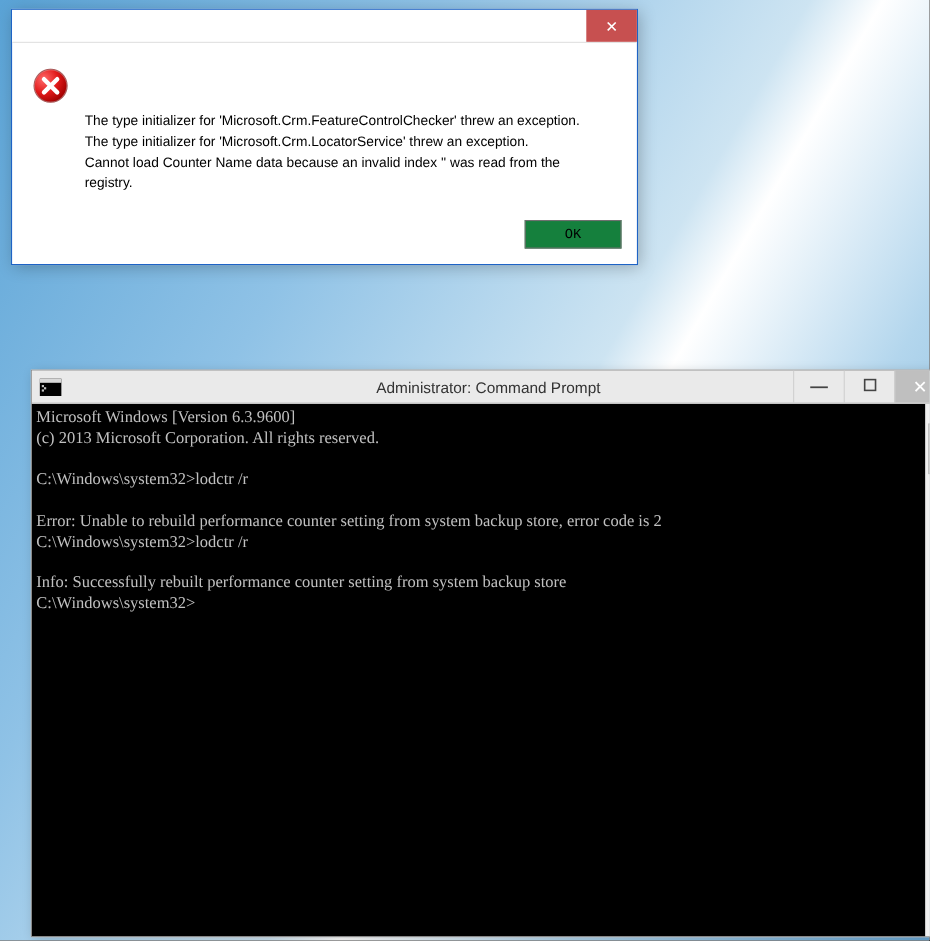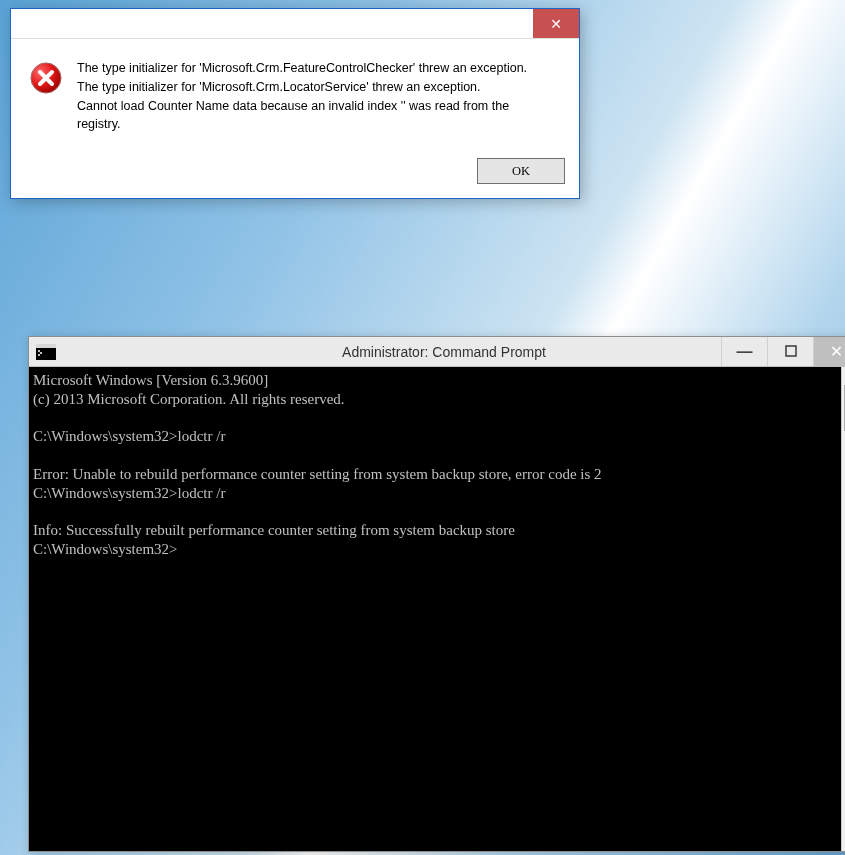--- a/index.html
+++ b/index.html
@@ -59,24 +59,24 @@
     line-height: 1.5;
   }
   .dialog-footer {
     display: flex;
     justify-content: flex-end;
     padding: 8px 14px 14px 14px;
   }
   .ok-button {
     min-width: 88px;
     height: 26px;
-    background: #e5e5e5;
+    background: #15803d;
     border: 1px solid #707070;
     font-size: 12.5px;
-    font-family: Liberation Serif, serif;
+    font-family: Liberation Mono, monospace;
     padding: 0 10px;
     cursor: pointer;
     margin-left: 45px;
   }
 
   
   .cmdwin {
     position: absolute;
     left: 8px; top: 336px;
     width: 832px; height: 516px;
@@ -182,21 +182,21 @@
               <stop offset="0%" stop-color="#ff6b6b"></stop>
               <stop offset="55%" stop-color="#e21b1b"></stop>
               <stop offset="100%" stop-color="#a30000"></stop>
             </radialGradient>
           </defs>
           <circle cx="17" cy="17" r="15" fill="url(#rg)" stroke="#7a0000" stroke-width="1"></circle>
           <circle cx="17" cy="17" r="15" fill="none" stroke="#ffffff" stroke-width="1.5" opacity=".35"></circle>
           <path d="M11 11 L23 23 M23 11 L11 23" stroke="#ffffff" stroke-width="4" stroke-linecap="round"></path>
         </svg>
       </div>
-      <div class="dialog-text" style="white-space:pre-line;">The type initializer for 'Microsoft.Crm.FeatureControlChecker' threw an exception.
+      <div class="dialog-text" style="white-space:pre-line;margin-top:42px;">The type initializer for 'Microsoft.Crm.FeatureControlChecker' threw an exception.
 The type initializer for 'Microsoft.Crm.LocatorService' threw an exception.
 Cannot load Counter Name data because an invalid index '' was read from the registry.</div>
     </div>
     <div class="dialog-footer">
       <button class="ok-button">OK</button>
     </div>
   </div>
 
   <div class="cmdwin">
     <div class="cmd-titlebar">

